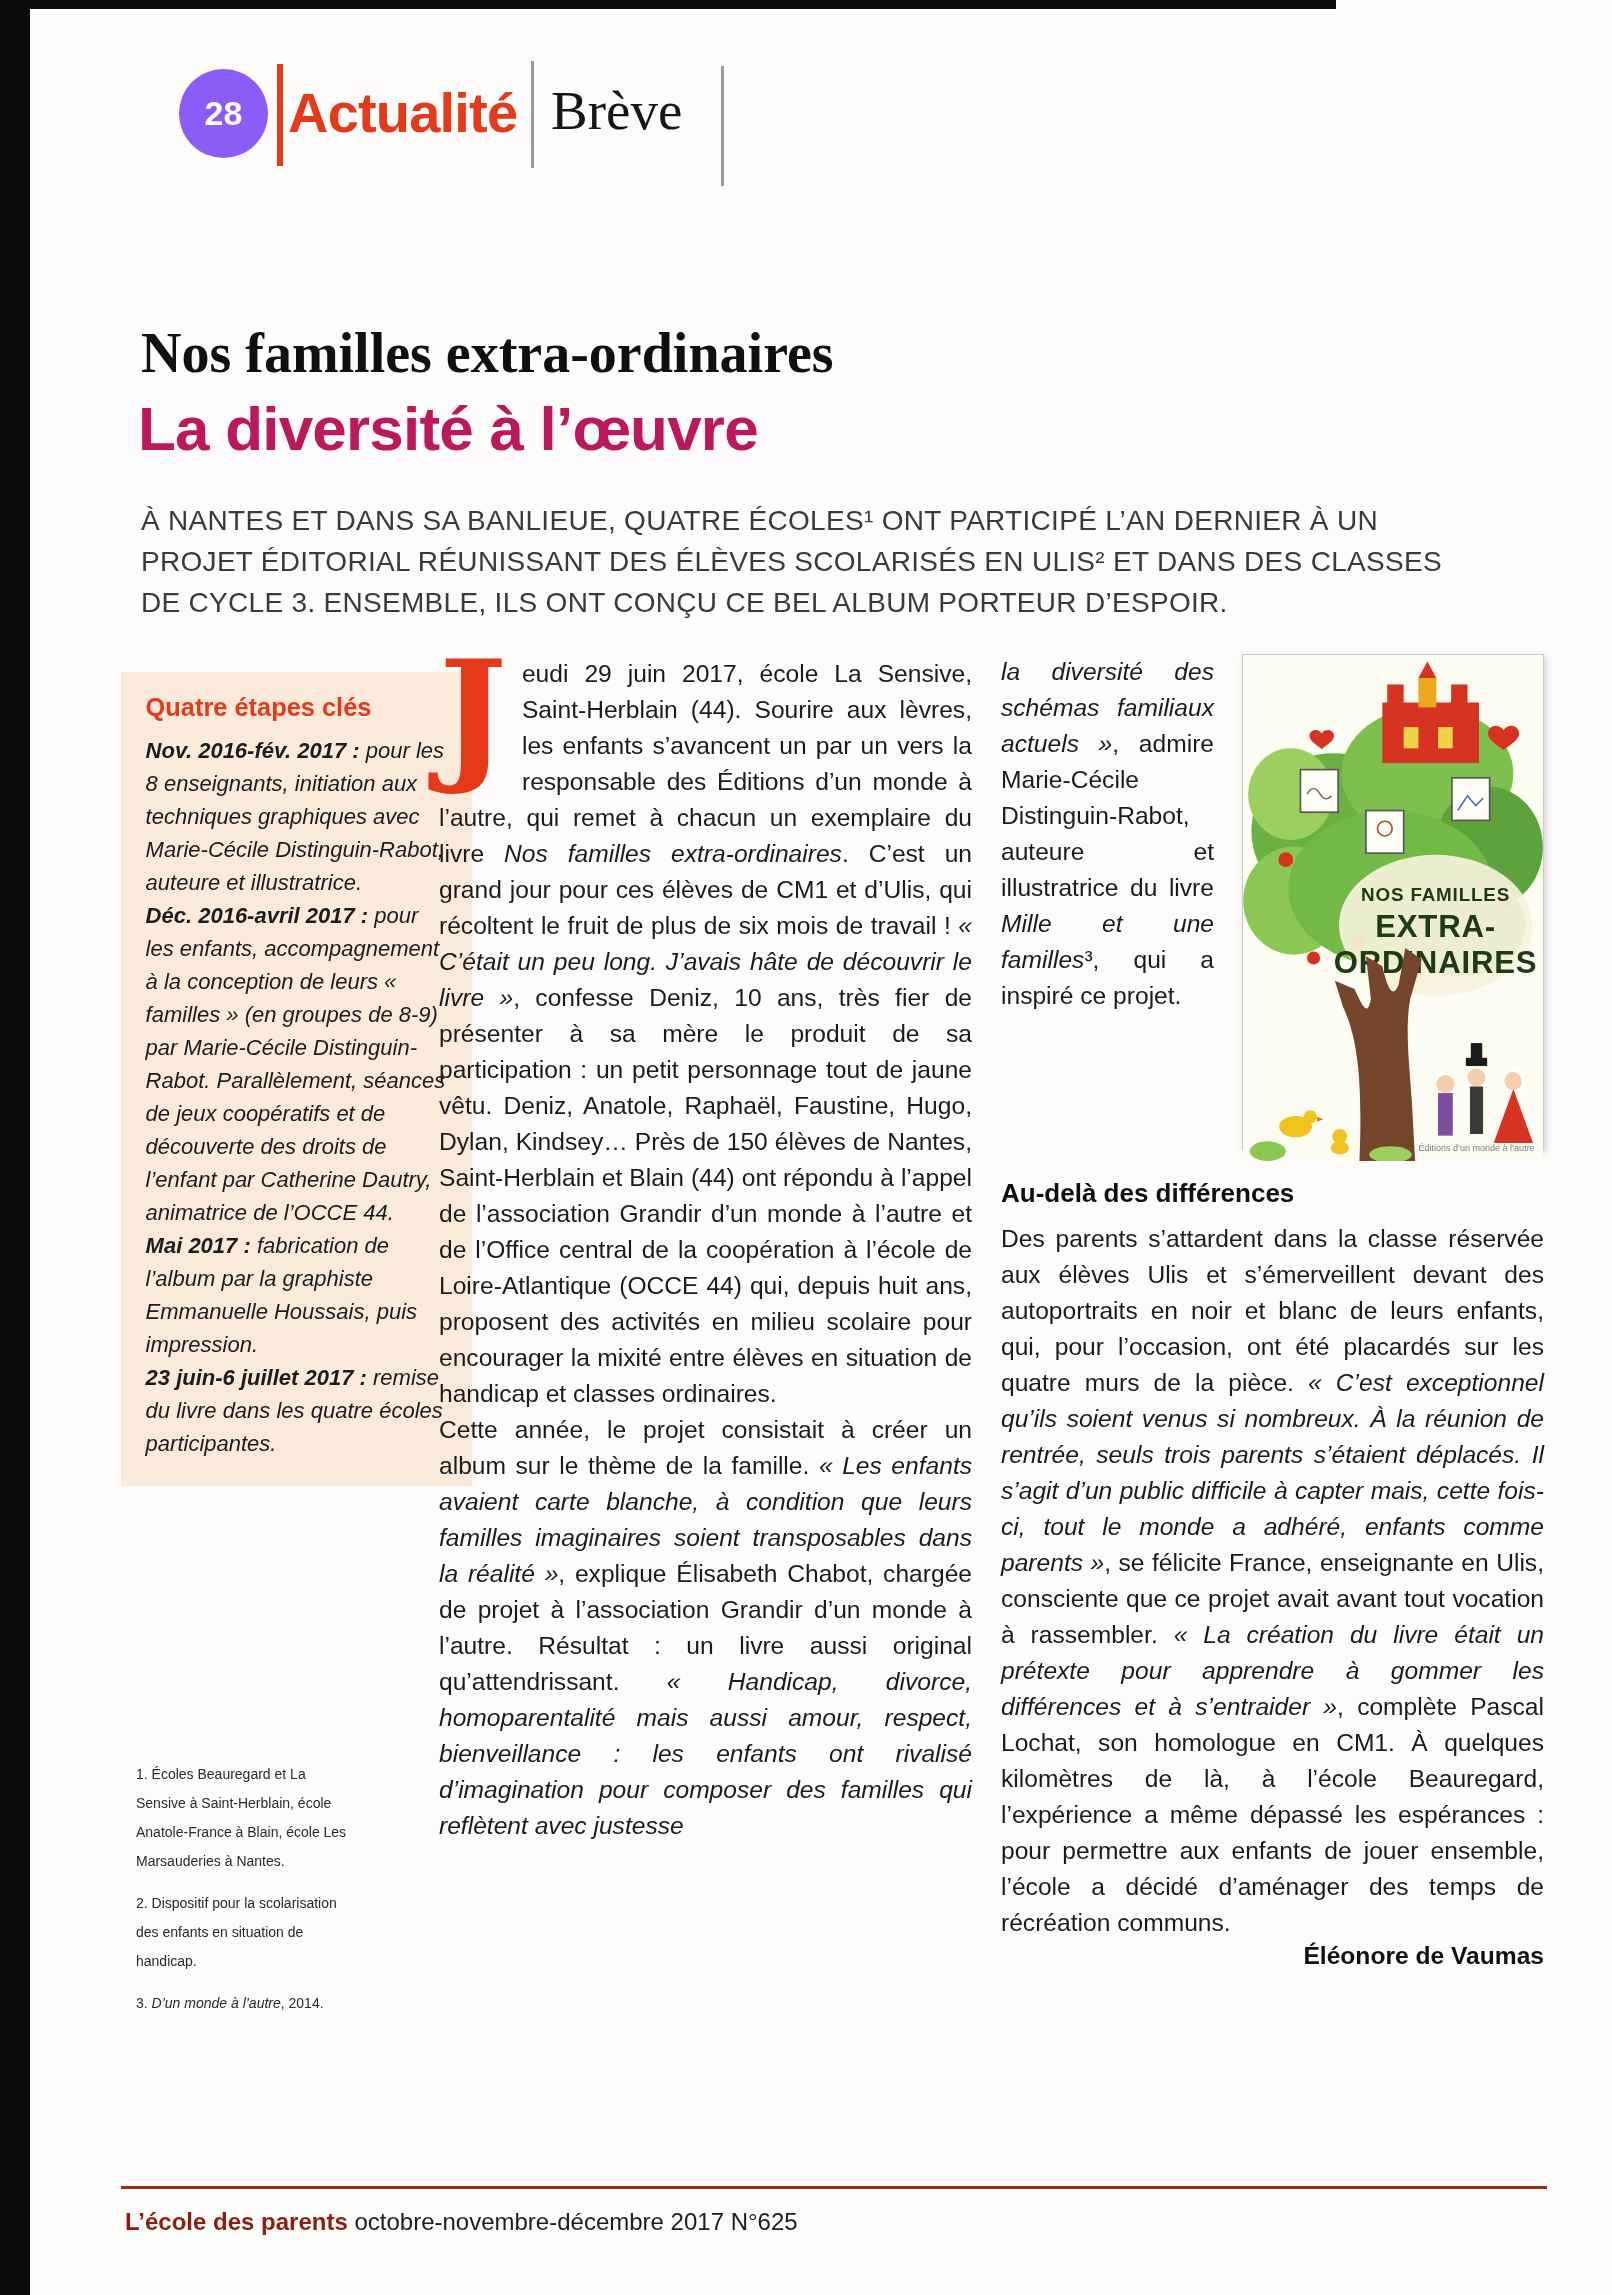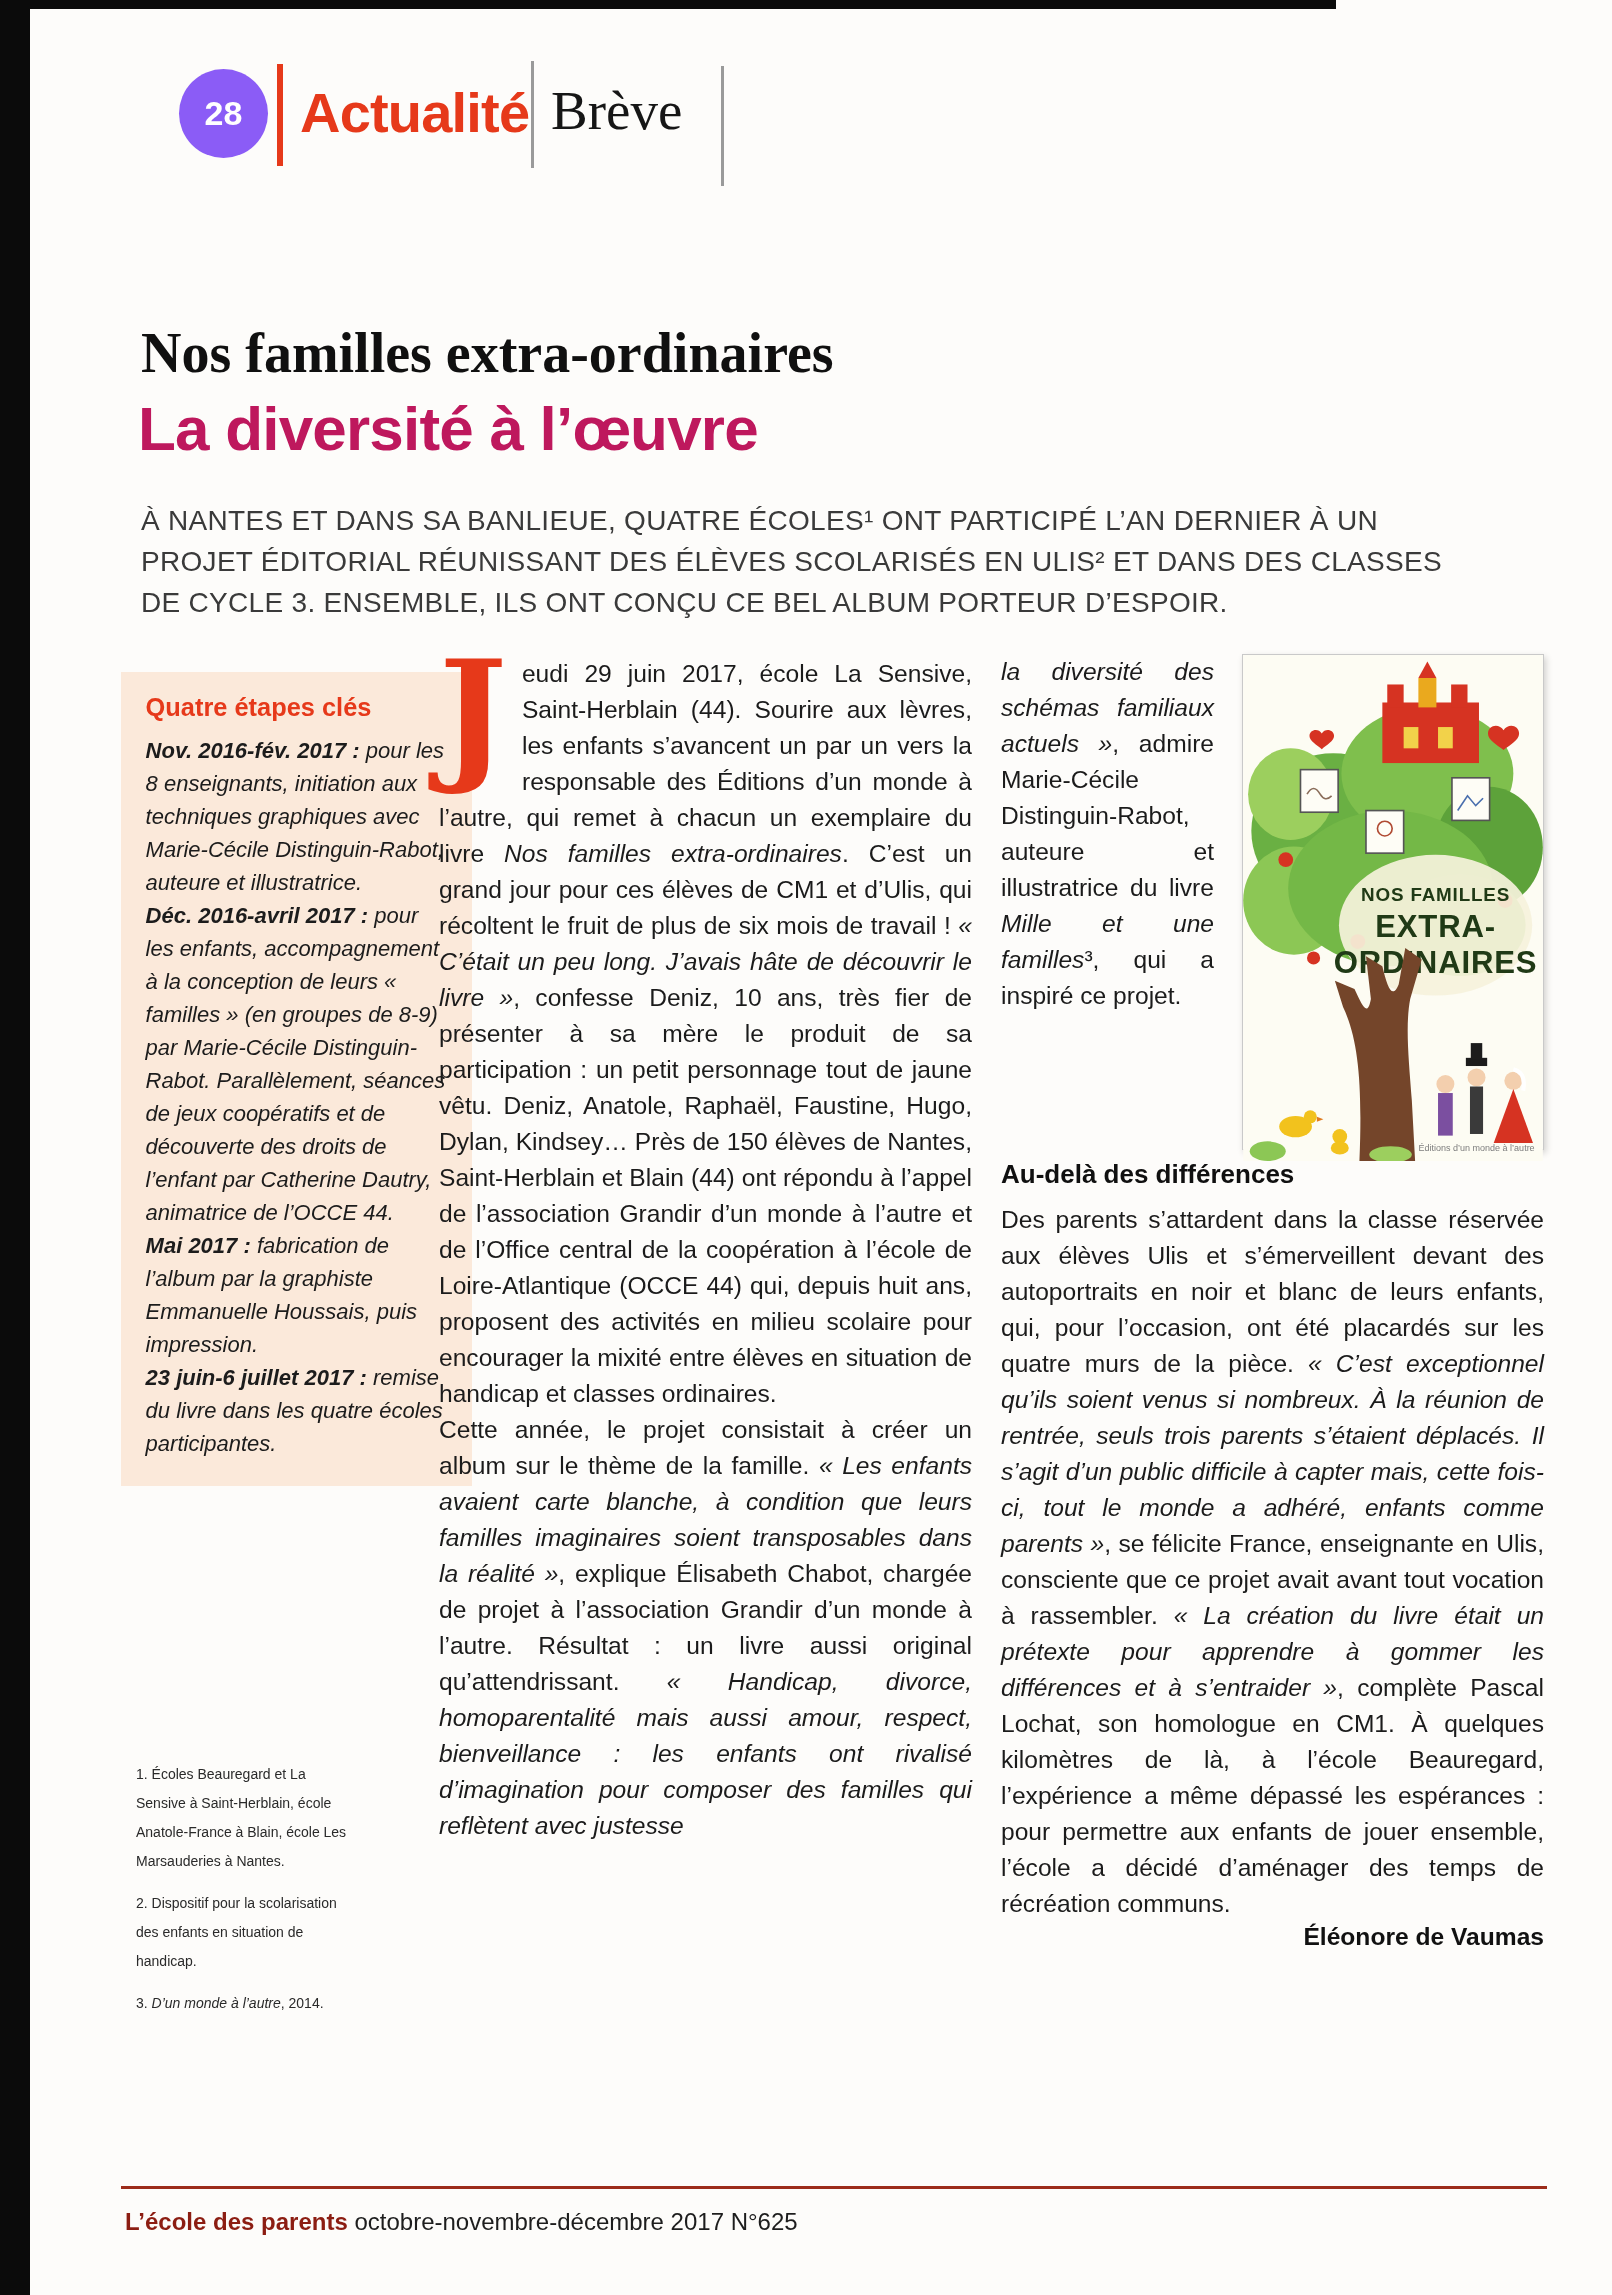--- a/index.html
+++ b/index.html
@@ -17,21 +17,21 @@
   .scan-top  { position:absolute; left:0; top:0; width:1336px; height:9px; background:#0b0b0b; }
 
   
   .page-circle {
     position:absolute; left:179px; top:69px; width:89px; height:89px; border-radius:50%;
     background:#8b5cf6; color:#fff; font-size:34px; font-weight:bold;
     display:flex; align-items:center; justify-content:center;
   }
   .red-bar   { position:absolute; left:277px; top:64px; width:5.7px; height:102px; background:#e6391a; }
   .section-label {
-    position:absolute; left:300px; top:80px; font-size:56px; font-weight:bold;
+    position:absolute; left:288px; top:80px; font-size:56px; font-weight:bold;
     color:#e6391a; letter-spacing:-0.8px;
   }
   .hdr-div1 { position:absolute; left:531px; top:61px; width:2.5px; height:107px; background:#9a9a9a; }
   .subsection-label {
     position:absolute; left:551px; top:79px; font-size:55px;
     font-family:"Liberation Serif", serif; color:#161616;
   }
   .hdr-div2 { position:absolute; left:721px; top:66px; width:2.5px; height:120px; background:#9a9a9a; }
 
   
@@ -62,21 +62,21 @@
 
   
   .col-mid   { position:absolute; left:439px; top:656px; width:533px; }
   .col-right { position:absolute; left:1001px; top:654px; width:543px; }
   .body-p { font-size:24.6px; line-height:36px; text-align:justify; color:#1b1b1b; }
   .dropcap {
     float:left; font-family:"DejaVu Serif", serif; font-weight:bold; color:#e6391a;
     font-size:144px; line-height:105px; height:108px; padding-right:14.8px; margin-top:4.9px;
   }
   .book-cover {
-    float:right; width:302px; height:496px; margin-left:28px; margin-bottom:9px;
+    float:right; width:302px; height:496px; margin-left:28px; margin-bottom:28px;
     border:0.8px solid #c9c9c9; box-shadow:1.6px 2.5px 6.6px rgba(0,0,0,0.18); background:#fdfcf5;
   }
   .subhead { clear:both; font-size:26px; font-weight:bold; color:#101010; margin:11.5px 0 11.5px; }
   .byline { text-align:right; font-weight:bold; font-size:24.6px; color:#111; margin-top:1.6px; }
 
   
   .footer-rule { position:absolute; left:121px; top:2186px; width:1426px; height:2.5px; background:#9c2c1a; }
   .footer { position:absolute; left:125px; top:2208px; font-size:24px; color:#1d1d1d; }
   .footer .mag { font-weight:bold; color:#8c1d12; }
 

